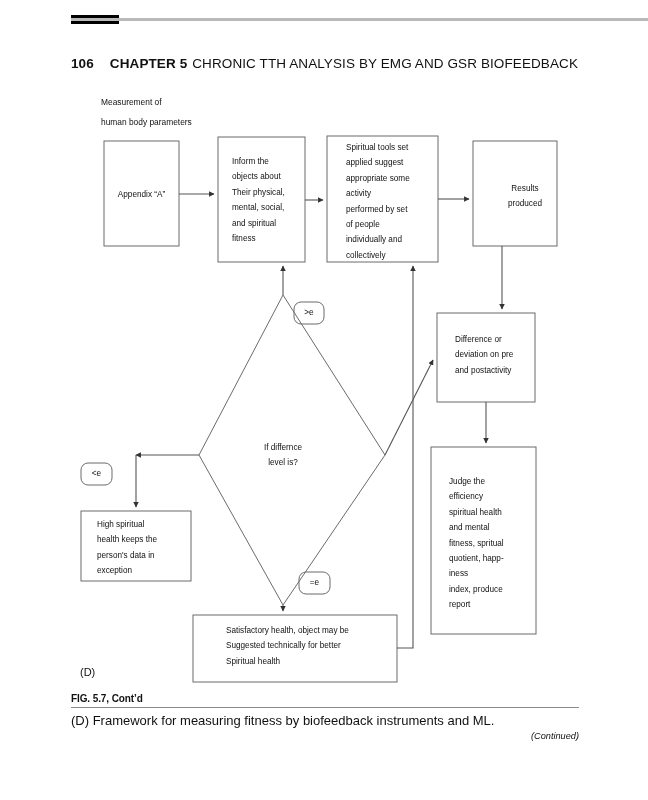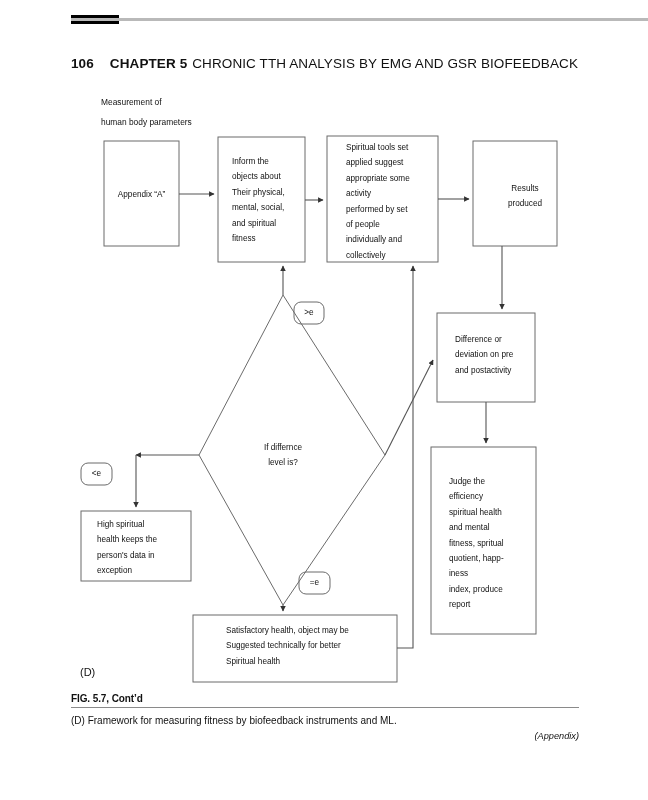--- a/index.html
+++ b/index.html
@@ -114,21 +114,21 @@
     font-weight: bold;
     letter-spacing: -0.1px;
     padding-bottom: 3px;
   }
   #caption-rule {
     width: 100%;
     height: 1px;
     background: #8a8a8a;
   }
   #caption-text {
-    font-size: 10px;
+    font-size: 13px;
     padding-top: 6px;
     line-height: 13px;
   }
   #continued {
     position: absolute;
     right: 0;
     top: 38px;
     font-size: 9.2px;
     font-style: italic;
   }
@@ -251,14 +251,14 @@
   <div class="tag-text" style="left:81px; top:469px; width:31px;">&lt;e</div>
   <div class="tag-text" style="left:299px; top:578px; width:31px;">=e</div>
 
   <div id="panel-letter">(D)</div>
 </div>
 
 <div id="caption">
   <div id="fig-label">FIG. 5.7, Cont’d</div>
   <div id="caption-rule"></div>
   <div id="caption-text">(D) Framework for measuring fitness by biofeedback instruments and ML.</div>
-  <div id="continued">(Appendix)</div>
+  <div id="continued">(Continued)</div>
 </div>
 
 </body></html>

